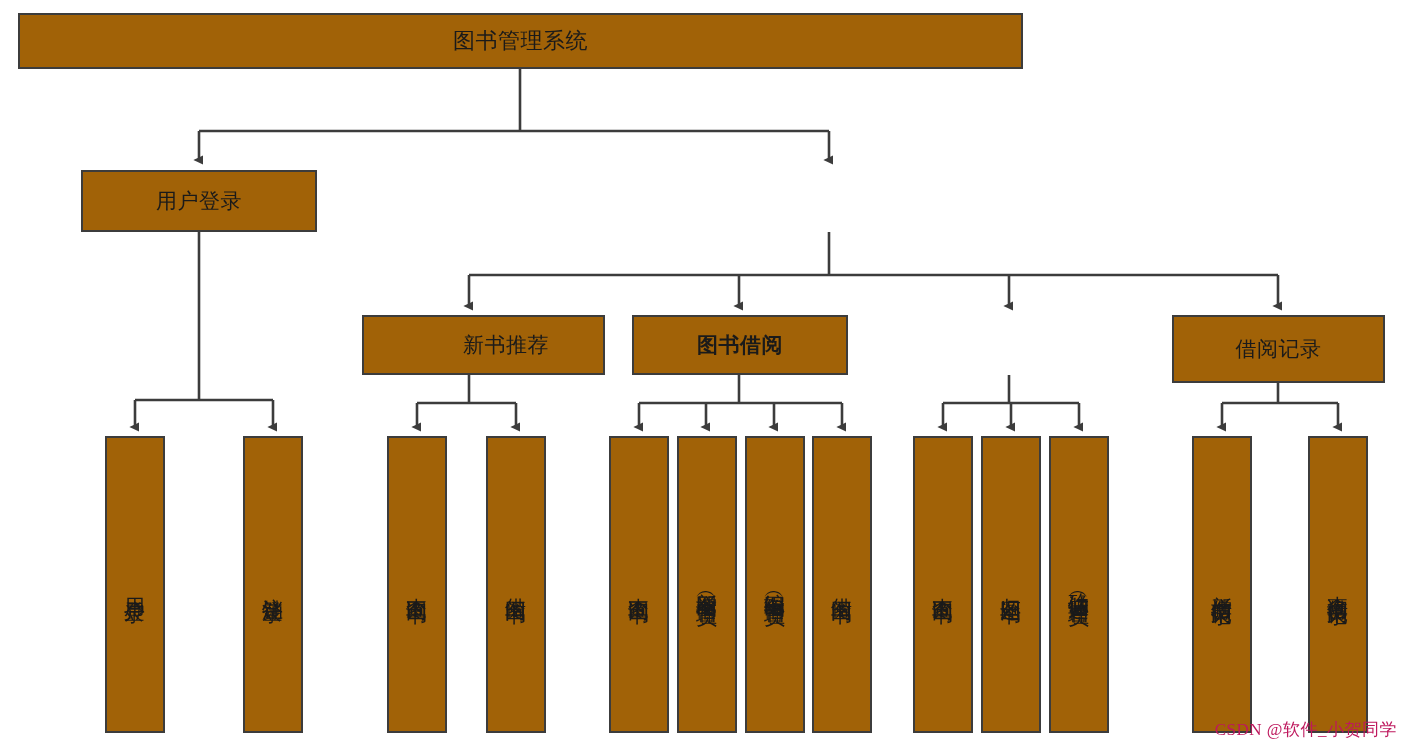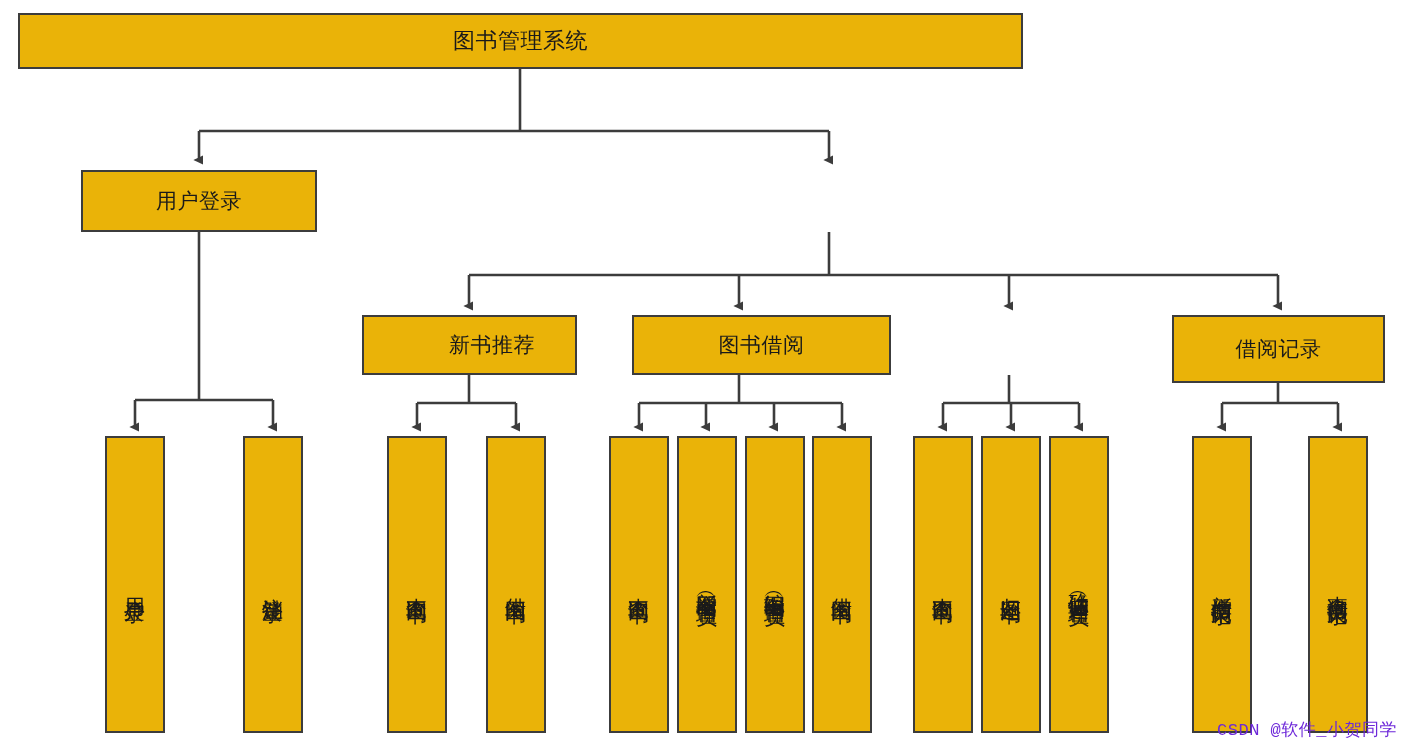--- a/index.html
+++ b/index.html
@@ -21,21 +21,21 @@
   #edges {
     position: absolute;
     left: 0;
     top: 0;
     width: 1405px;
     height: 747px;
   }
   .node {
     position: absolute;
     box-sizing: border-box;
-    background: #eab308;
+    background: #a16207;
     border: 2px solid #3c3c3c;
     display: flex;
     align-items: center;
     justify-content: center;
     color: #1a1a1a;
     z-index: 2;
   }
   .node-label {
     display: block;
     text-align: center;
@@ -62,25 +62,25 @@
     font-size: 21px;
     line-height: 1.0;
     letter-spacing: 2px;
     white-space: normal;
   }
   #watermark {
     position: absolute;
     right: 8px;
     bottom: 6px;
     font-size: 17px;
-    color: #6d28d9;
+    color: #be185d;
     letter-spacing: 0.5px;
     z-index: 5;
     white-space: nowrap;
-    font-family: Liberation Mono, monospace;
+    font-family: Liberation Serif, serif;
   }
 </style>
 </head>
 <body>
 
 <div id="diagram">
 
   <svg id="edges" viewBox="0 0 1405 747" width="1405" height="747" xmlns="http://www.w3.org/2000/svg">
     <defs>
       <marker id="arrow" markerWidth="10" markerHeight="10" refX="5.2" refY="4" orient="auto" markerUnits="userSpaceOnUse">
@@ -132,24 +132,24 @@
   </svg>
 
   <div class="node h root" style="left:18px; top:13px; width:1005px; height:56px;">
     <span class="node-label">图书管理系统</span>
   </div>
 
   <div class="node h" style="left:81px; top:170px; width:236px; height:62px;">
     <span class="node-label">用户登录</span>
   </div>
 
-  <div class="node h" style="left:362px; top:315px; width:215px; height:60px;padding-left:45px;">
+  <div class="node h" style="left:362px; top:315px; width:243px; height:60px;padding-left:45px;">
     <span class="node-label">新书推荐</span>
   </div>
-  <div class="node h" style="left:632px; top:315px; width:259px; height:60px;">
+  <div class="node h" style="left:632px; top:315px; width:216px; height:60px;font-weight:bold;">
     <span class="node-label">图书借阅</span>
   </div>
   <div class="node h" style="left:1172px; top:315px; width:213px; height:68px;">
     <span class="node-label">借阅记录</span>
   </div>
 
   <div class="node v" style="left:105px; top:436px; width:60px; height:297px;">
     <span class="node-label">用户登录</span>
   </div>
   <div class="node v" style="left:243px; top:436px; width:60px; height:297px;">

